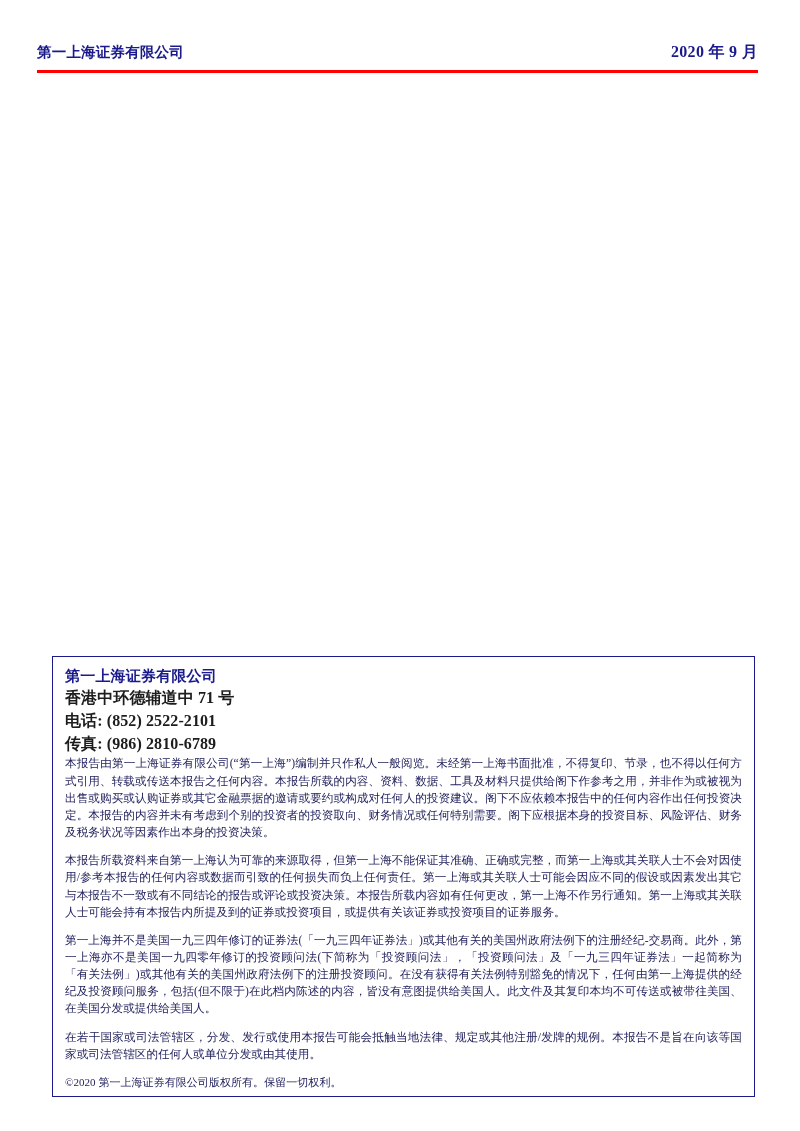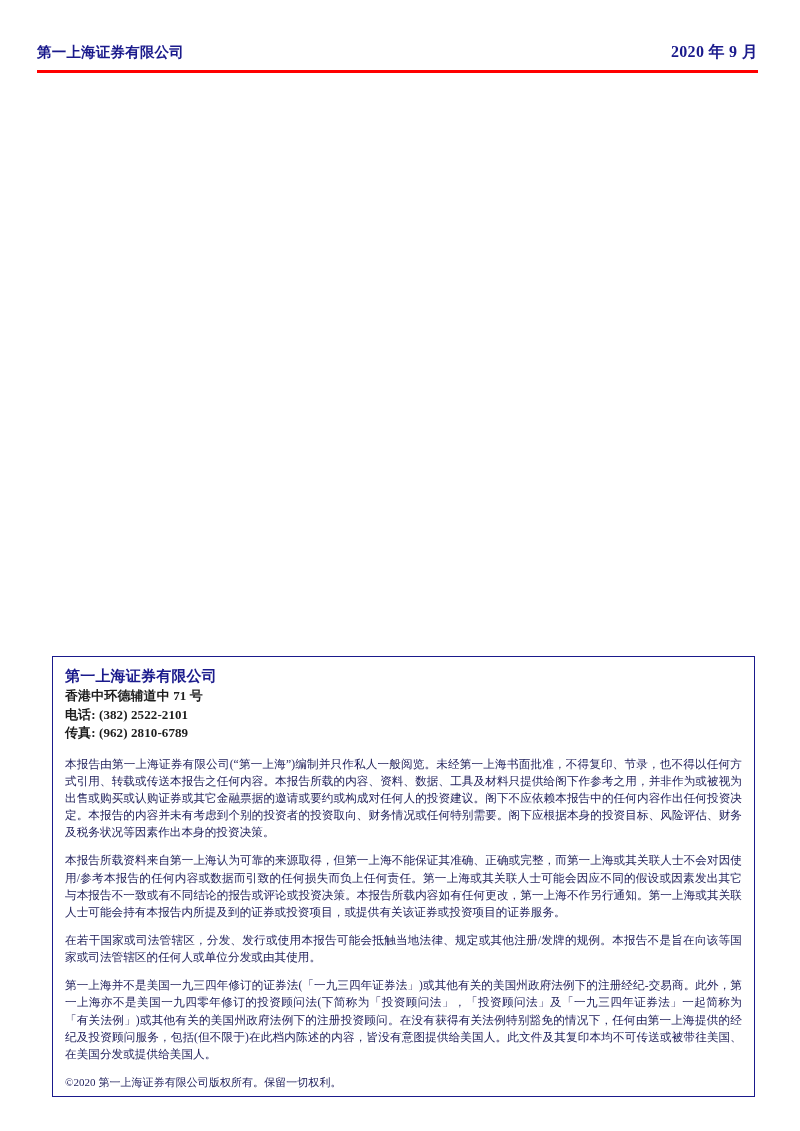--- a/index.html
+++ b/index.html
@@ -77,29 +77,28 @@
 
   .box-title {
     font-size: 15px;
     font-weight: bold;
     color: #1a1a8c;
     line-height: 1.35;
     margin-bottom: 1px;
     letter-spacing: 0.2px;
   }
   .addr-line {
-    font-size: 13px;
+    font-size: 16px;
     font-weight: bold;
     color: #1d1d1d;
     line-height: 1.42;
     letter-spacing: 0.1px;
   }
 
   .para-block {
-    margin-top: 13px;
   }
   .para {
     font-size: 11.6px;
     color: #23235e;
     line-height: 1.48;
     text-align: justify;
     text-justify: inter-character;
     margin: 0 0 11px 0;
     letter-spacing: 0.05px;
   }
@@ -136,26 +135,26 @@
   </div>
   <div class="header-rule"></div>
 
   <div class="body-blank"></div>
 
   <div class="disclaimer-box">
     <div class="box-content">
       <div class="box-title">第一上海证券有限公司</div>
 
       <div class="addr-line">香港中环德辅道中 71 号</div>
-      <div class="addr-line">电话: (382) 2522-2101</div>
-      <div class="addr-line">传真: (962) 2810-6789</div>
+      <div class="addr-line">电话: (852) 2522-2101</div>
+      <div class="addr-line">传真: (986) 2810-6789</div>
 
       <div class="para-block">
         <p class="para">本报告由第一上海证券有限公司(“第一上海”)编制并只作私人一般阅览。未经第一上海书面批准，不得复印、节录，也不得以任何方式引用、转载或传送本报告之任何内容。本报告所载的内容、资料、数据、工具及材料只提供给阁下作参考之用，并非作为或被视为出售或购买或认购证券或其它金融票据的邀请或要约或构成对任何人的投资建议。阁下不应依赖本报告中的任何内容作出任何投资决定。本报告的内容并未有考虑到个别的投资者的投资取向、财务情况或任何特别需要。阁下应根据本身的投资目标、风险评估、财务及税务状况等因素作出本身的投资决策。</p>
         <p class="para">本报告所载资料来自第一上海认为可靠的来源取得，但第一上海不能保证其准确、正确或完整，而第一上海或其关联人士不会对因使用/参考本报告的任何内容或数据而引致的任何损失而负上任何责任。第一上海或其关联人士可能会因应不同的假设或因素发出其它与本报告不一致或有不同结论的报告或评论或投资决策。本报告所载内容如有任何更改，第一上海不作另行通知。第一上海或其关联人士可能会持有本报告内所提及到的证券或投资项目，或提供有关该证券或投资项目的证券服务。</p>
+        <p class="para">第一上海并不是美国一九三四年修订的证券法(「一九三四年证券法」)或其他有关的美国州政府法例下的注册经纪-交易商。此外，第一上海亦不是美国一九四零年修订的投资顾问法(下简称为「投资顾问法」，「投资顾问法」及「一九三四年证券法」一起简称为「有关法例」)或其他有关的美国州政府法例下的注册投资顾问。在没有获得有关法例特别豁免的情况下，任何由第一上海提供的经纪及投资顾问服务，包括(但不限于)在此档内陈述的内容，皆没有意图提供给美国人。此文件及其复印本均不可传送或被带往美国、在美国分发或提供给美国人。</p>
         <p class="para">在若干国家或司法管辖区，分发、发行或使用本报告可能会抵触当地法律、规定或其他注册/发牌的规例。本报告不是旨在向该等国家或司法管辖区的任何人或单位分发或由其使用。</p>
-        <p class="para">第一上海并不是美国一九三四年修订的证券法(「一九三四年证券法」)或其他有关的美国州政府法例下的注册经纪-交易商。此外，第一上海亦不是美国一九四零年修订的投资顾问法(下简称为「投资顾问法」，「投资顾问法」及「一九三四年证券法」一起简称为「有关法例」)或其他有关的美国州政府法例下的注册投资顾问。在没有获得有关法例特别豁免的情况下，任何由第一上海提供的经纪及投资顾问服务，包括(但不限于)在此档内陈述的内容，皆没有意图提供给美国人。此文件及其复印本均不可传送或被带往美国、在美国分发或提供给美国人。</p>
         <p class="copyright">©2020 第一上海证券有限公司版权所有。保留一切权利。</p>
       </div>
     </div>
   </div>
 
 </div>
 
 </body></html>

